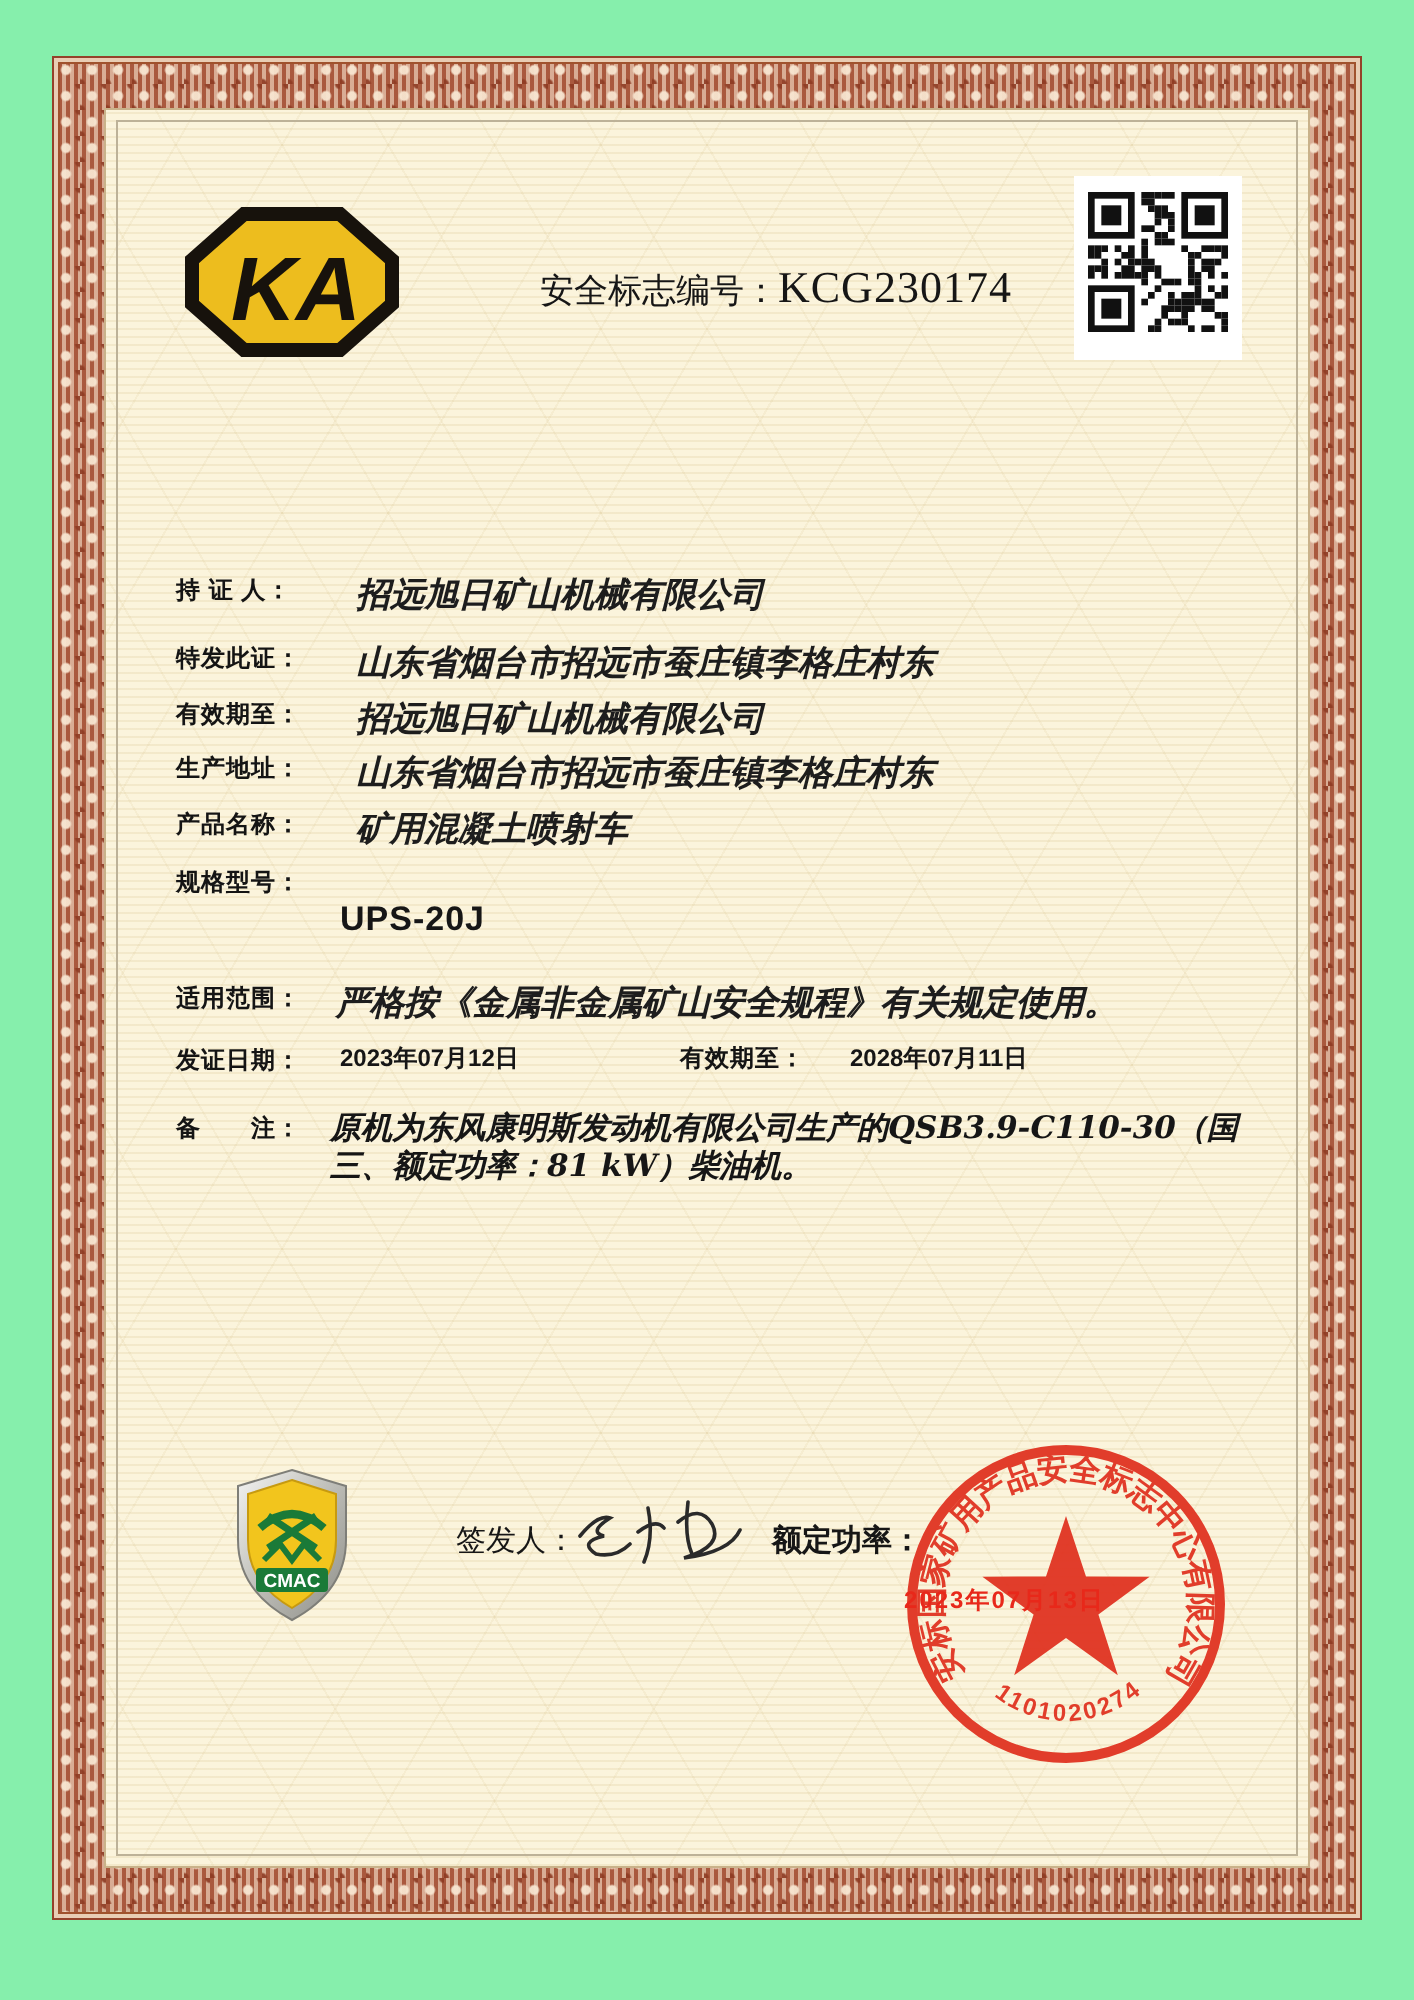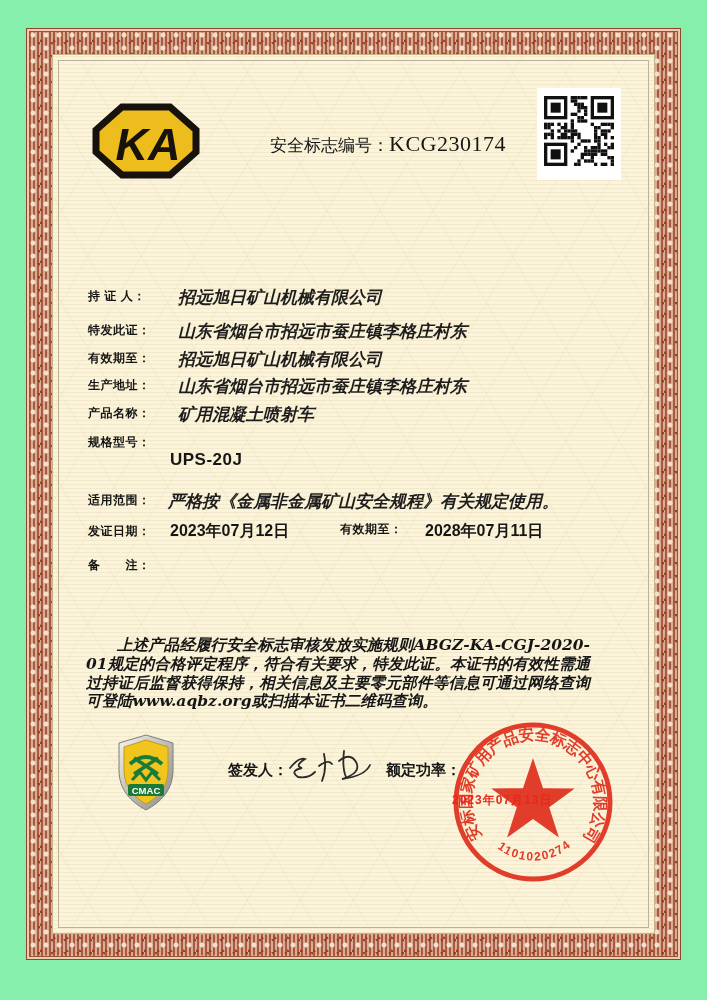--- a/index.html
+++ b/index.html
@@ -37,26 +37,26 @@
   .certno .num{font-size:22px;letter-spacing:.5px;}
   .qrbox{left:537px;top:88px;width:84px;height:92px;background:#ffffff;}
   .title{left:0;right:0;top:207px;text-align:center;font-family:"Liberation Serif",serif;
          font-size:37px;font-weight:bold;letter-spacing:2px;color:#121212;}
   .row{position:absolute;left:88px;height:22px;white-space:nowrap;}
   .lab{font-size:12px;font-weight:600;letter-spacing:.5px;color:#141414;text-align:right;}
   .val{position:absolute;top:0;}
   .kai{font-family:"DejaVu Serif",serif;font-style:italic;font-weight:bold;font-size:17px;color:#1d1d1d;}
   .boldsans{font-family:"Liberation Sans",sans-serif;font-weight:bold;font-size:17px;letter-spacing:.5px;margin-top:18px;}
   .stdval{font-family:"Liberation Sans",sans-serif;font-weight:bold;font-size:15px;letter-spacing:.2px;}
-  .dateval{font-family:"Liberation Sans",sans-serif;font-weight:bold;font-size:16px;}
+  .dateval{font-family:"Liberation Sans",sans-serif;font-weight:bold;font-size:12px;}
   .remark-val{position:absolute;left:165px;top:555px;width:468px;font-family:"DejaVu Serif",serif;
               font-style:italic;font-weight:bold;font-size:15.5px;line-height:18.8px;}
   .statement{left:86px;top:636px;width:504px;font-family:"DejaVu Serif",serif;font-style:italic;
              font-weight:bold;font-size:15.5px;line-height:18.8px;text-indent:2em;text-align:justify;}
-  .signer{left:228px;top:761px;font-size:15px;font-weight:700;}
+  .signer{left:228px;top:761px;font-size:15px;font-weight:400;}
   .dept{left:386px;top:761px;font-size:15px;font-weight:600;}
   .stamp{left:451px;top:720px;opacity:.93;}
   .stampdate{left:452px;top:792px;font-size:12px;font-weight:bold;color:#e8281a;letter-spacing:1px;white-space:nowrap;z-index:5;}
 </style>
 </head>
 <body>
 
 <div class="page">
 
   <div class="band"></div>
@@ -242,22 +242,22 @@
   <div class="row" style="top:521px">
     <span class="lab">发证日期：</span>
     <span class="val dateval" style="left:82px">2023年07月12日</span>
     <span class="val lab" style="left:252px">有效期至：</span>
     <span class="val dateval" style="left:337px">2028年07月11日</span>
   </div>
 
   <div class="row" style="top:555px">
     <span class="lab">备　　注：</span>
   </div>
-
-  <div class="abs statement">上述产品经履行安全标志审核发放实施规则ABGZ-KA-CGJ-2020-01规定的合格评定程序，符合有关要求，特发此证。本证书的有效性需通过持证后监督获得保持，相关信息及主要零元部件等信息可通过网络查询可登陆www.aqbz.org或扫描本证书二维码查询。</div>
+  <div class="remark-val">原机为东风康明斯发动机有限公司生产的QSB3.9-C110-30（国三、额定功率：81 kW）柴油机。</div>
+
 
   <svg class="abs" style="left:115px;top:734px;" width="62" height="78" viewBox="0 0 62 78">
     <defs>
       <linearGradient id="sg" x1="0" y1="0" x2="1" y2="1">
         <stop offset="0" stop-color="#f4f4f2"></stop>
           <stop offset=".5" stop-color="#bcbcb6"></stop>
           <stop offset="1" stop-color="#8e8e88"></stop>
       </linearGradient>
     </defs>
     <path d="M31,1 L58,9 V36 C58,56 46,68 31,76 C16,68 4,56 4,36 V9 Z" fill="url(#sg)" stroke="#7e7e78"></path>

